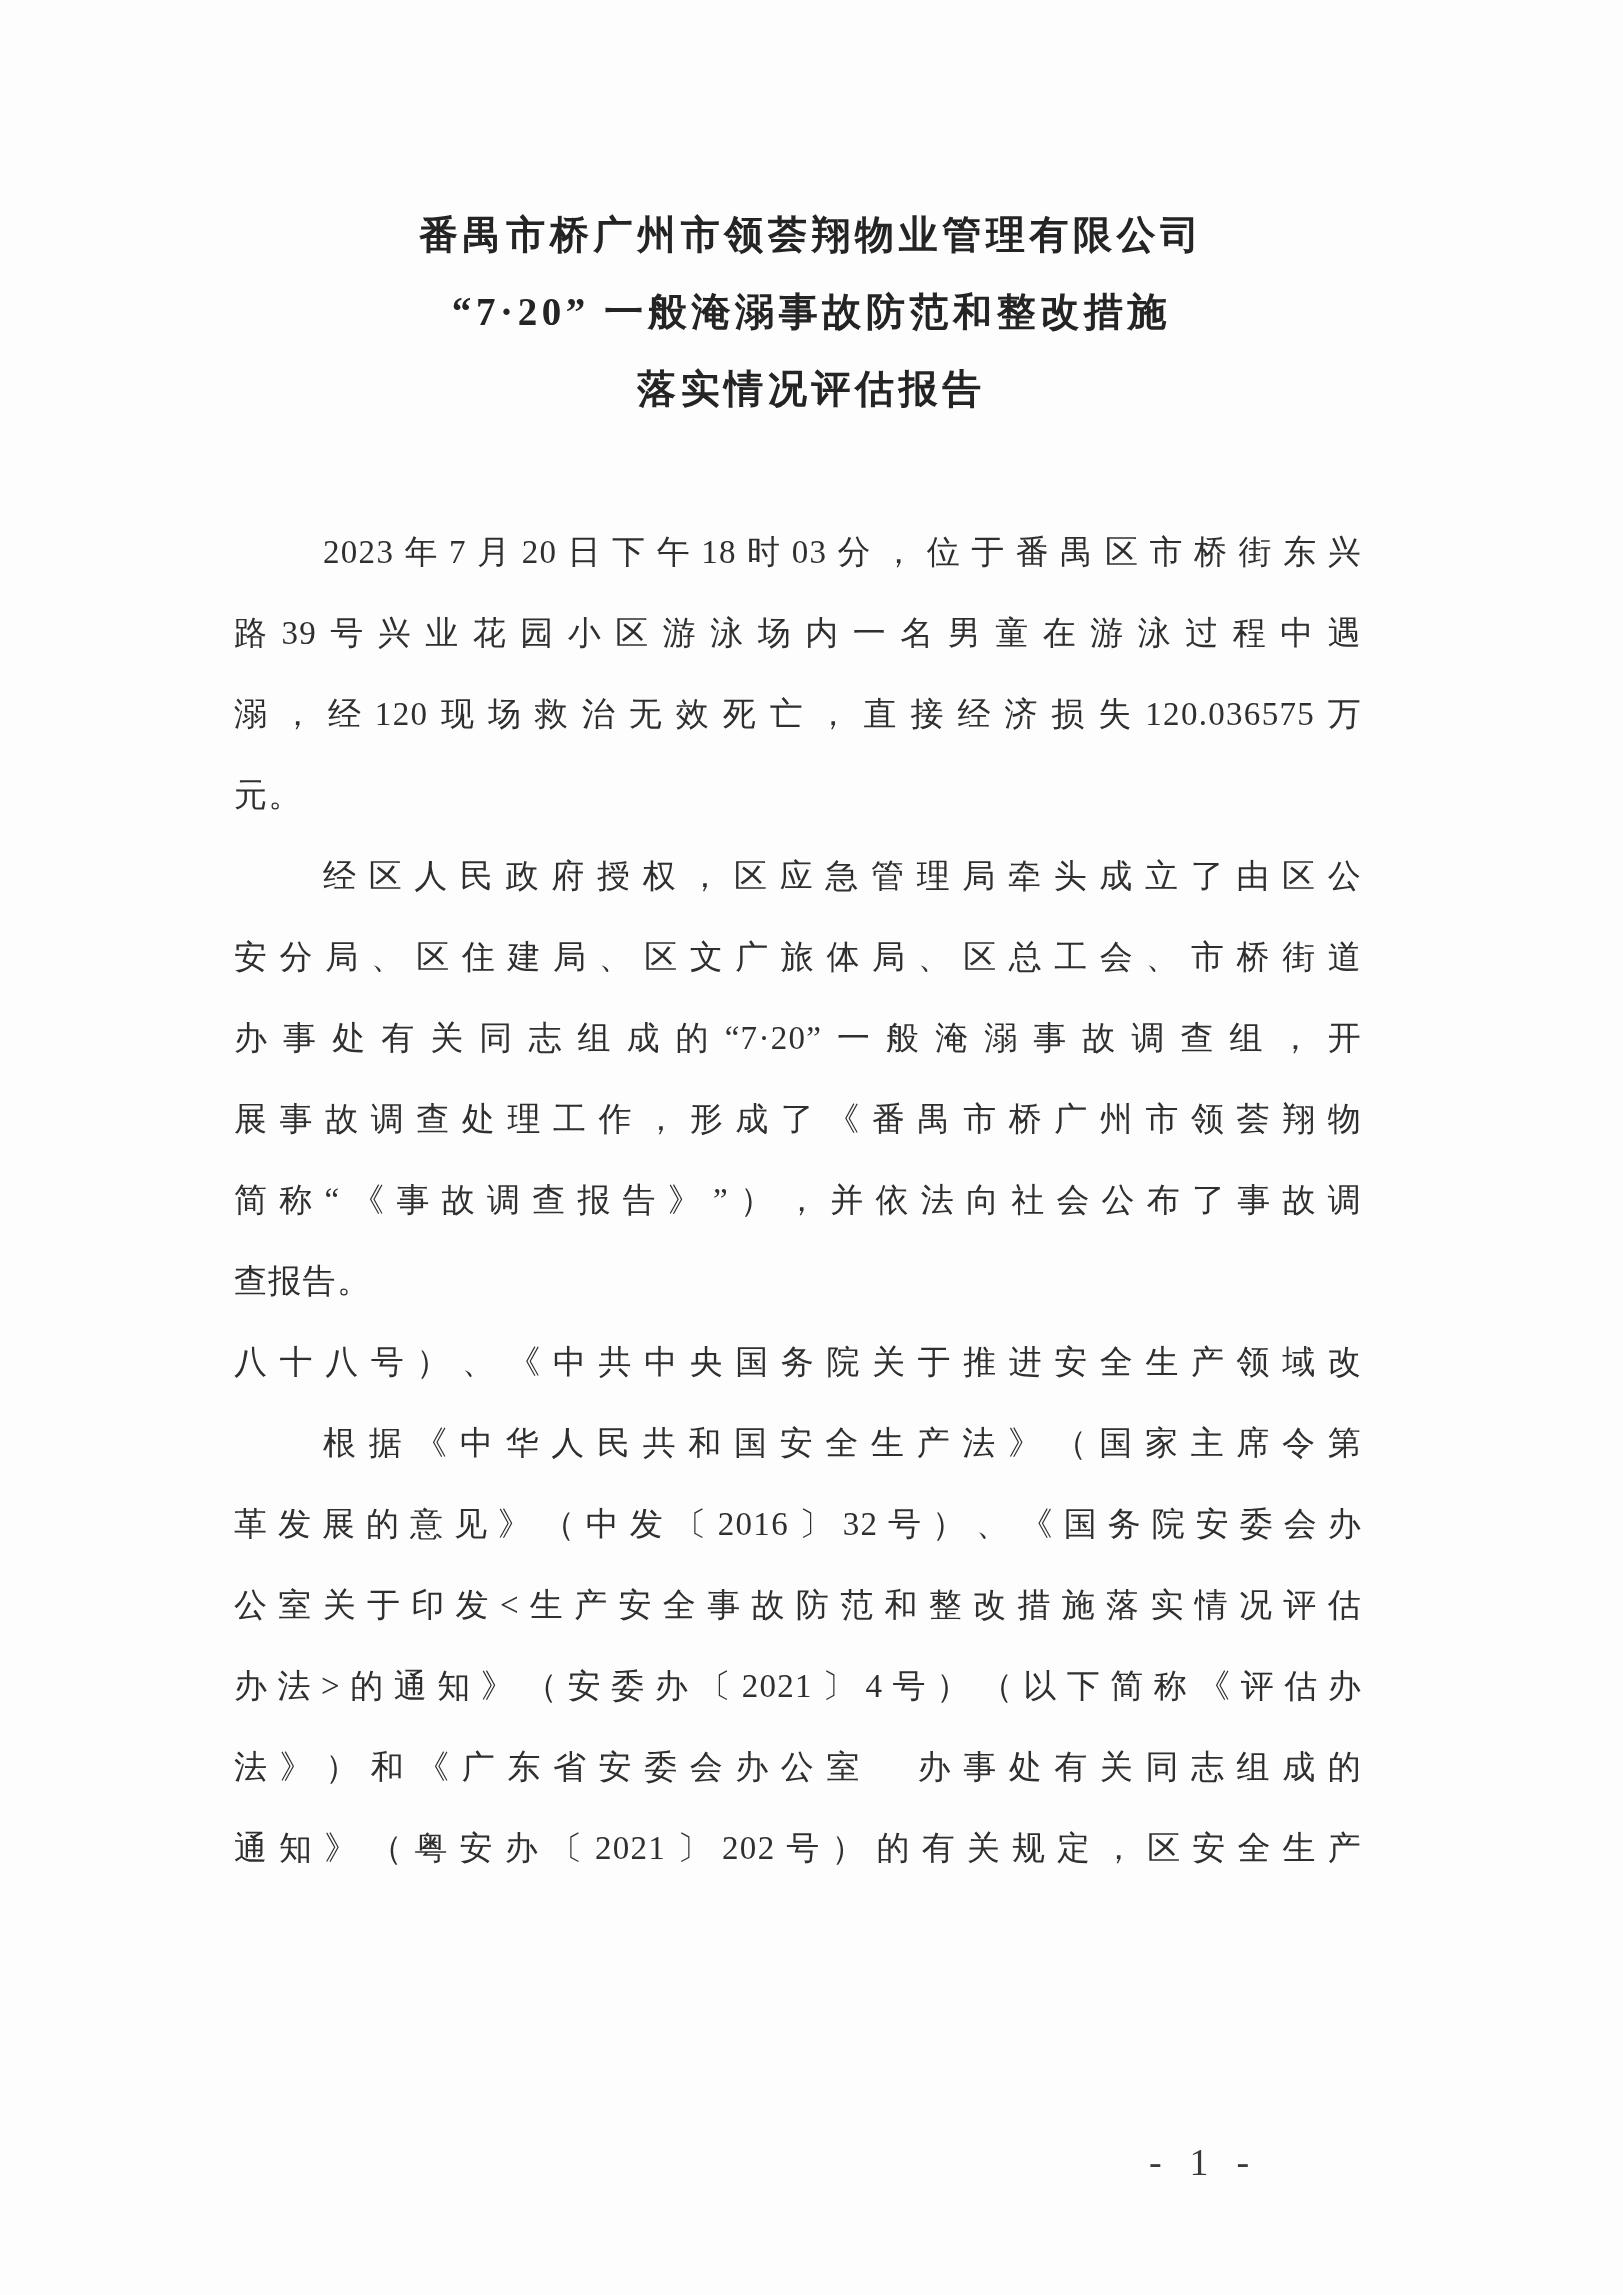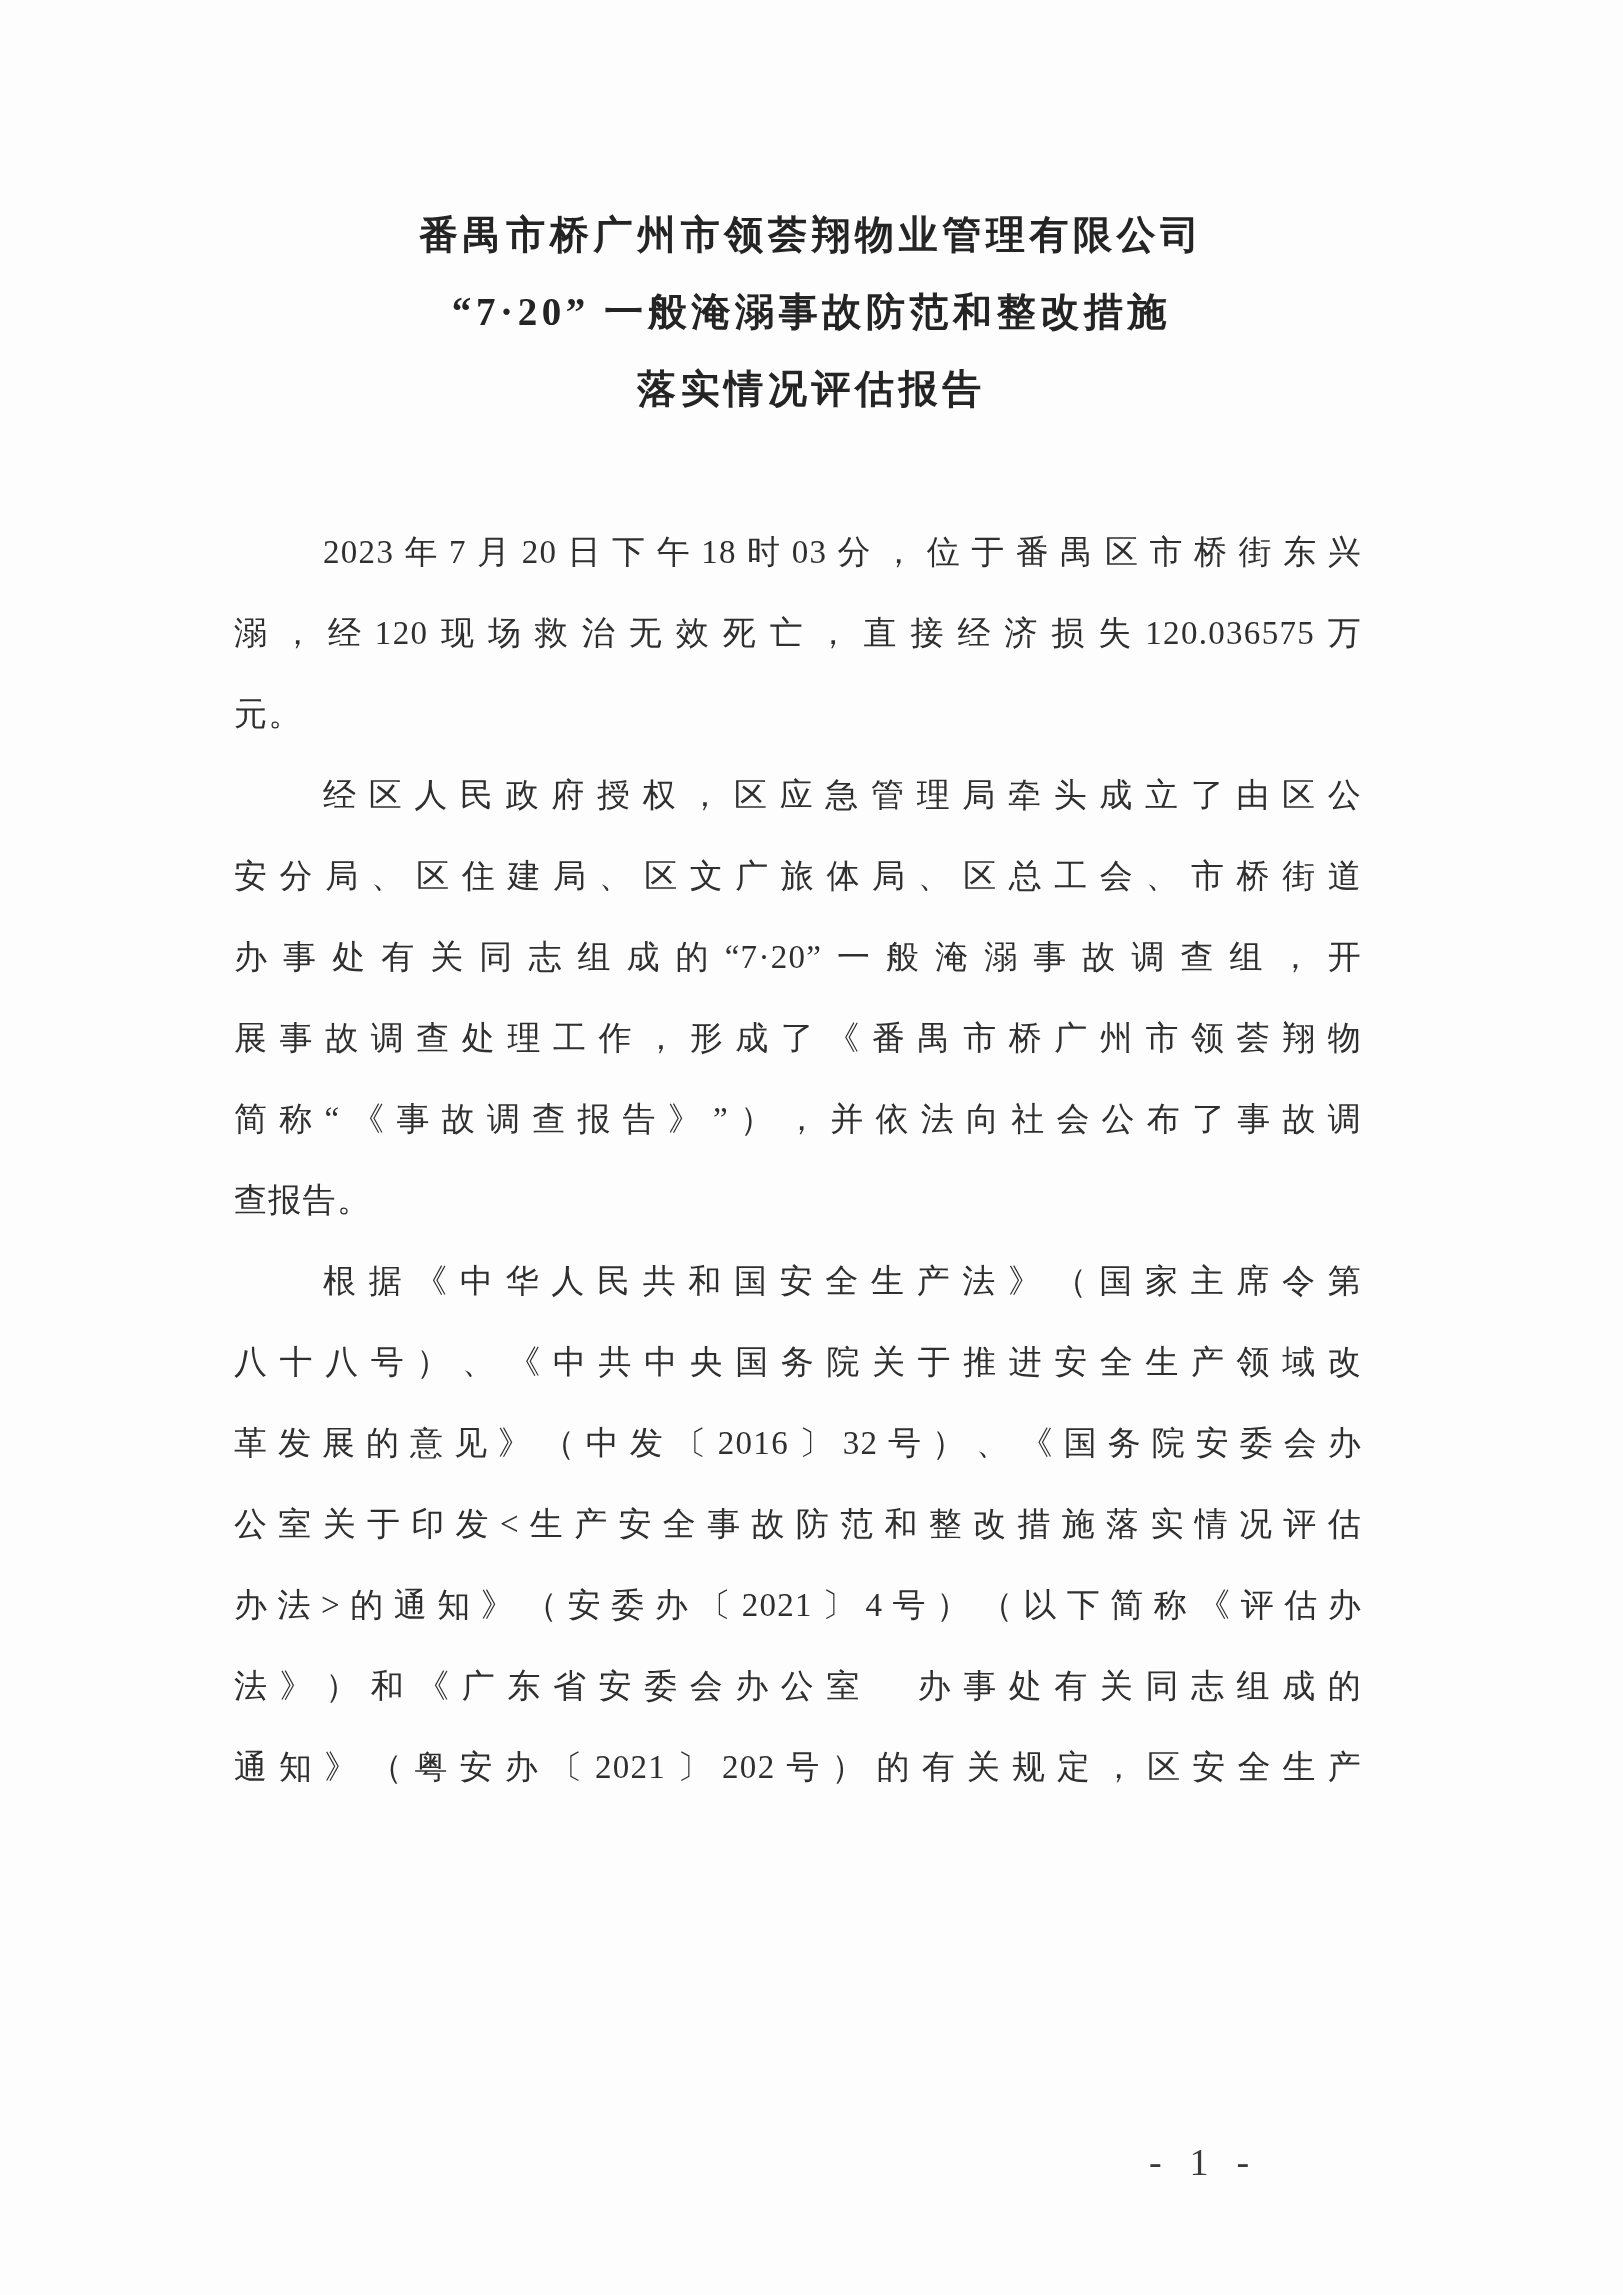--- a/index.html
+++ b/index.html
@@ -73,30 +73,31 @@
 <div class="page">
 
   <div class="title-block">
     <div class="title-line">番禺市桥广州市领荟翔物业管理有限公司</div>
     <div class="title-line">“7·20” 一般淹溺事故防范和整改措施</div>
     <div class="title-line">落实情况评估报告</div>
   </div>
 
   <div class="body-block">
     <div class="line indent">2023年7月20日下午18时03分，位于番禺区市桥街东兴</div>
+    <div class="line">路39号兴业花园小区游泳场内一名男童在游泳过程中遇</div>
     <div class="line">溺，经120现场救治无效死亡，直接经济损失120.036575万</div>
     <div class="line end">元。</div>
     <div class="line indent">经区人民政府授权，区应急管理局牵头成立了由区公</div>
     <div class="line">安分局、区住建局、区文广旅体局、区总工会、市桥街道</div>
     <div class="line">办事处有关同志组成的“7·20”一般淹溺事故调查组，开</div>
     <div class="line">展事故调查处理工作，形成了《番禺市桥广州市领荟翔物</div>
     <div class="line">简称“《事故调查报告》”），并依法向社会公布了事故调</div>
     <div class="line end">查报告。</div>
+    <div class="line">八十八号）、《中共中央国务院关于推进安全生产领域改</div>
     <div class="line indent">根据《中华人民共和国安全生产法》（国家主席令第</div>
-    <div class="line">八十八号）、《中共中央国务院关于推进安全生产领域改</div>
     <div class="line">革发展的意见》（中发〔2016〕32号）、《国务院安委会办</div>
     <div class="line">公室关于印发&lt;生产安全事故防范和整改措施落实情况评估</div>
     <div class="line">办法&gt;的通知》（安委办〔2021〕4号）（以下简称《评估办</div>
     <div class="line">法》）和《广东省安委会办公室　办事处有关同志组成的</div>
     <div class="line">通知》（粤安办〔2021〕202号）的有关规定，区安全生产</div>
   </div>
 
   <div class="page-number">- 1 -</div>
 
 </div>

